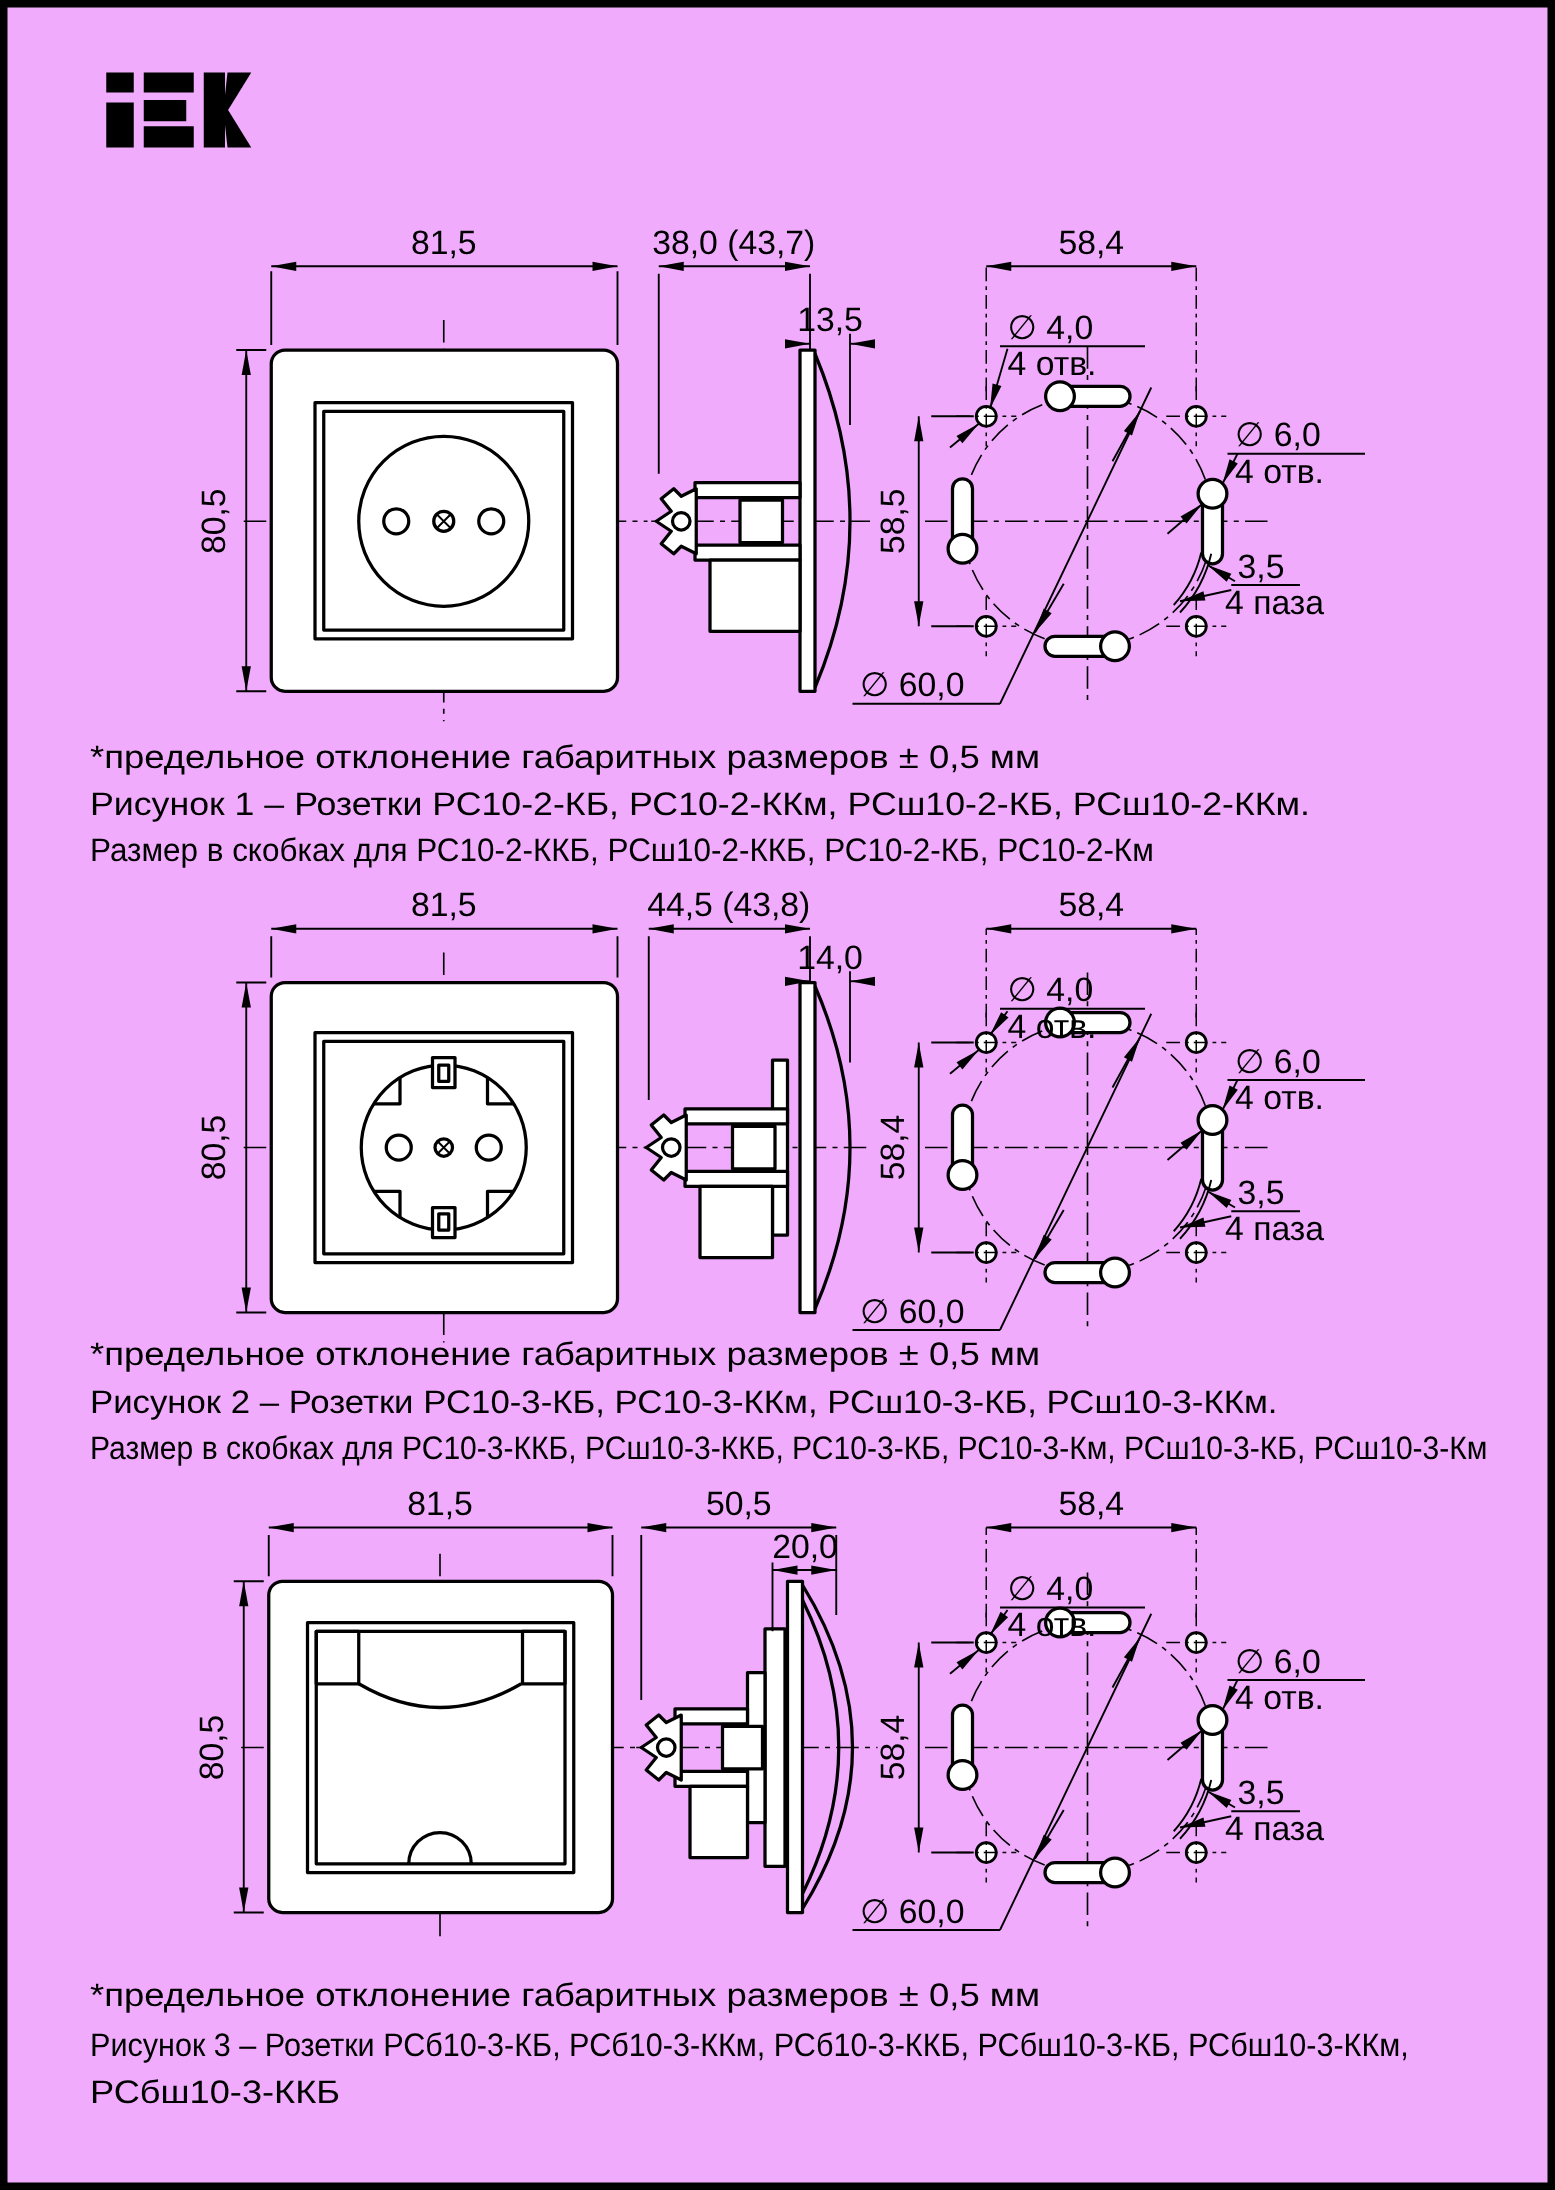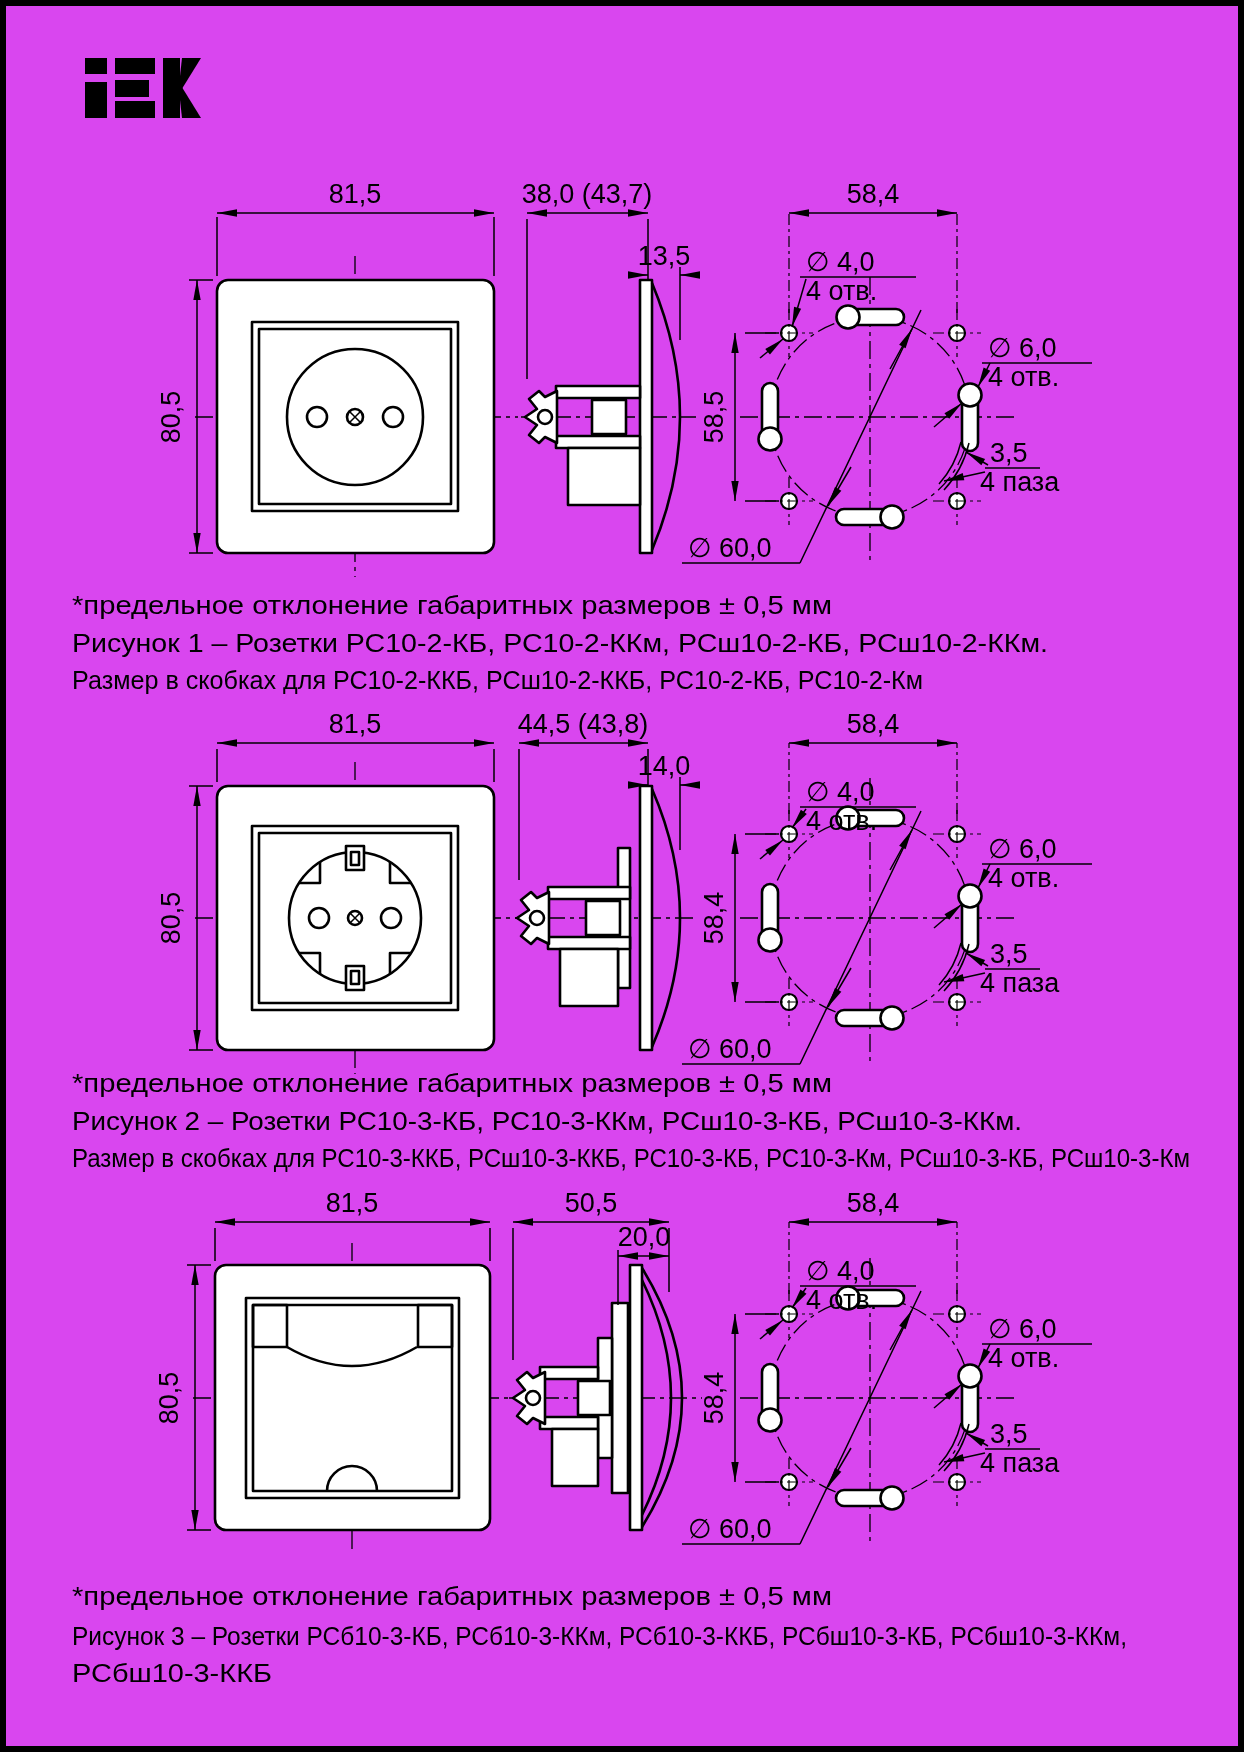--- a/index.html
+++ b/index.html
@@ -1,16 +1,16 @@
 <!DOCTYPE html>
 <html><head>
 <meta charset="utf-8">
 <style>
   html,body{margin:0;padding:0;background:#888;}
-  .page{position:relative;width:1244px;height:1752px;background:#d946ef;margin:0 auto;
+  .page{position:relative;width:1244px;height:1752px;background:#f0abfc;margin:0 auto;
         font-family:"Liberation Sans",sans-serif;}
   svg{position:absolute;left:0;top:0;}
   .o  {stroke:#000;stroke-width:2.6;fill:none;stroke-linejoin:round;}
   .of {stroke:#000;stroke-width:2.6;fill:#fff;stroke-linejoin:round;}
   .o2 {stroke:#000;stroke-width:2.2;fill:#fff;}
   .d  {stroke:#000;stroke-width:1.5;fill:none;}
   .c  {stroke:#000;stroke-width:1.3;fill:none;stroke-dasharray:18 5 4 5;}
   .c2 {stroke:#000;stroke-width:1.2;fill:none;stroke-dasharray:11 4 3 4;}
   .t  {font:27px "Liberation Sans",sans-serif;fill:#000;}
   .mid{text-anchor:middle;}

